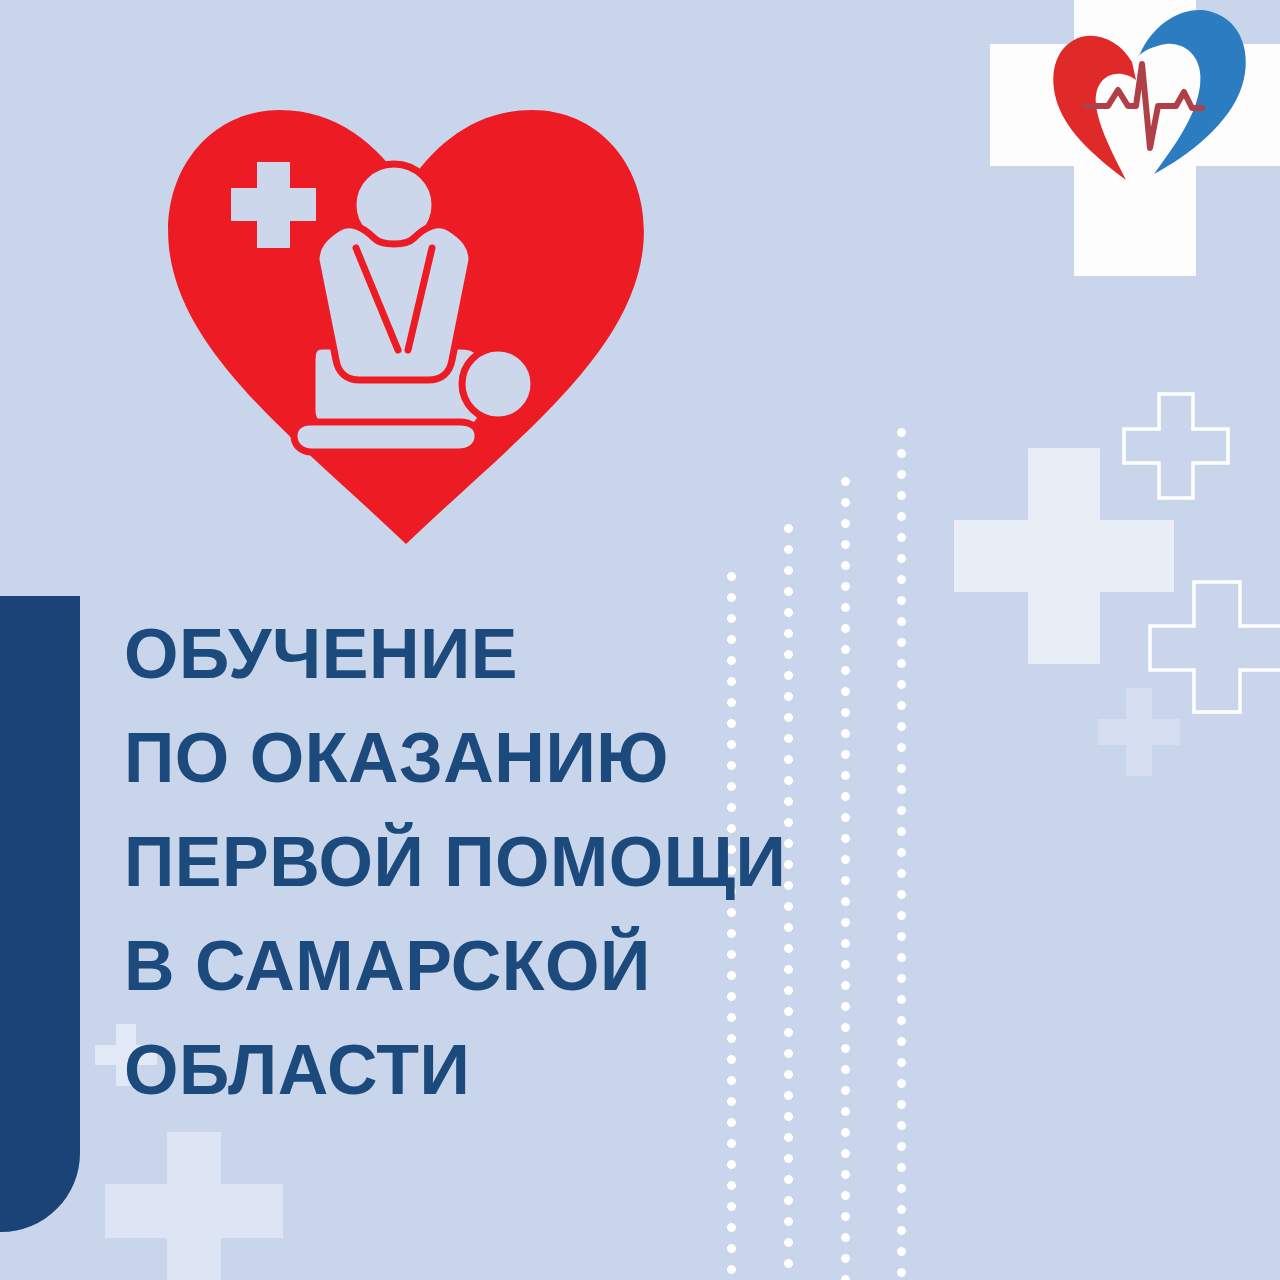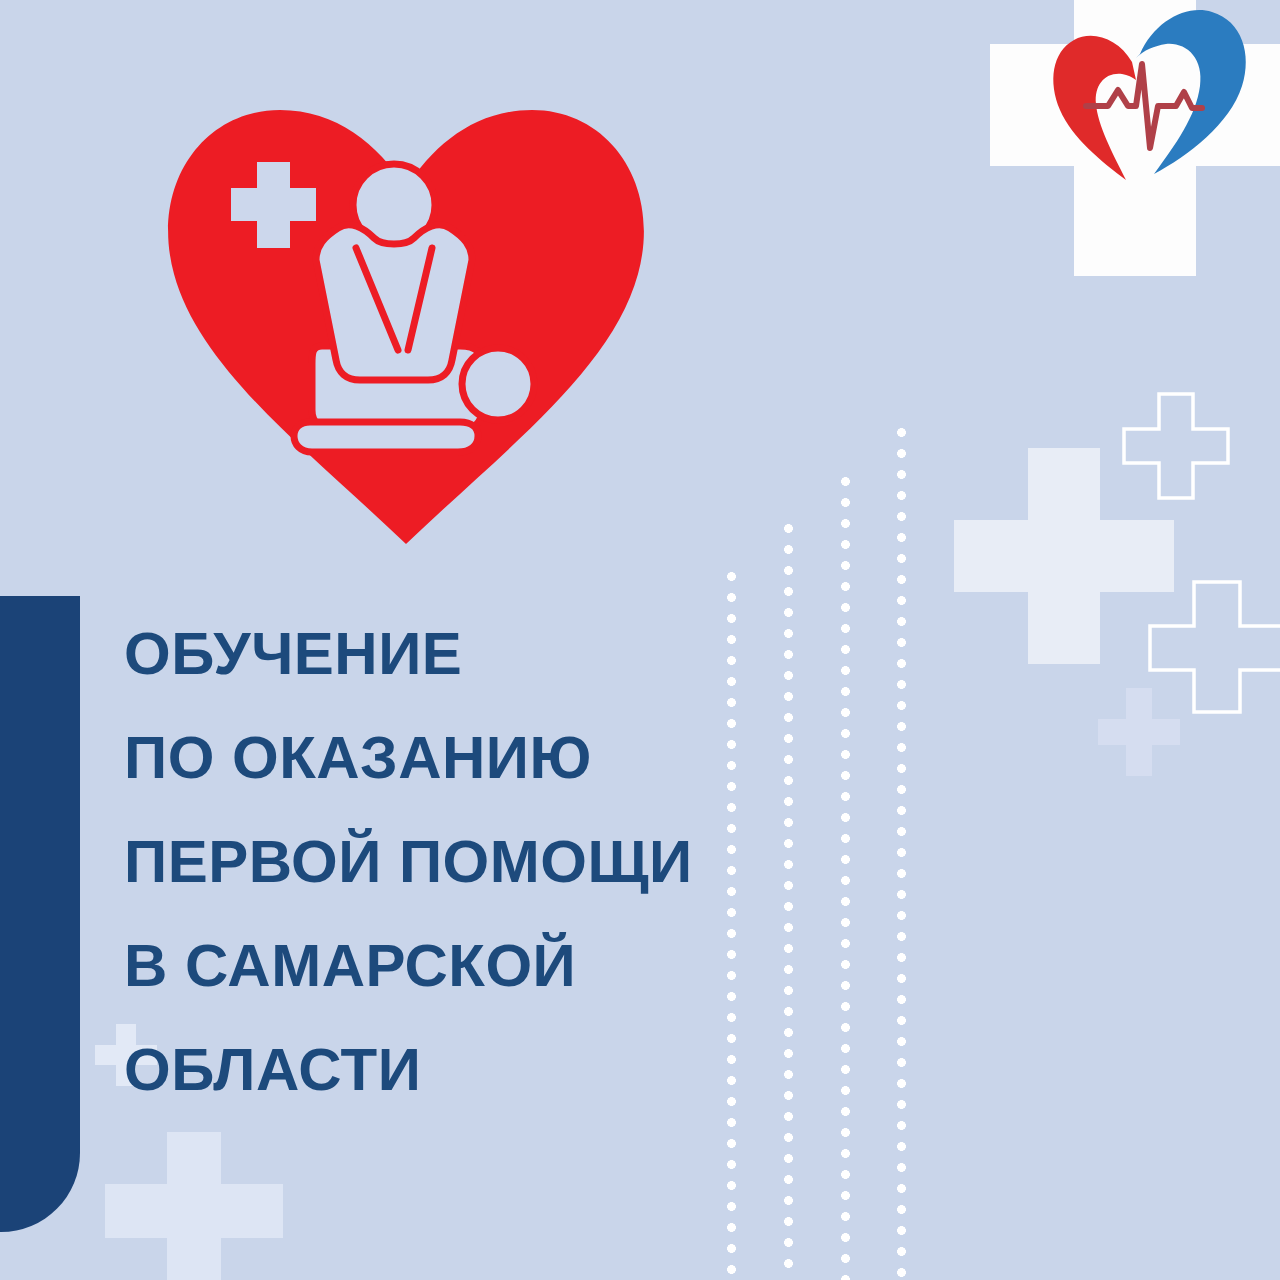--- a/index.html
+++ b/index.html
@@ -42,21 +42,21 @@
   }
 
   
   #headline {
     position: absolute;
     left: 124px;
     top: 602px;
     width: 1060px;
     color: #1d4a7c;
     font-weight: 700;
-    font-size: 60px;
+    font-size: 70px;
     line-height: 104px;
     letter-spacing: 0.5px;
     text-transform: uppercase;
     white-space: pre-line;
     z-index: 40;
   }
 
   
   #cpr-heart {
     position: absolute;

